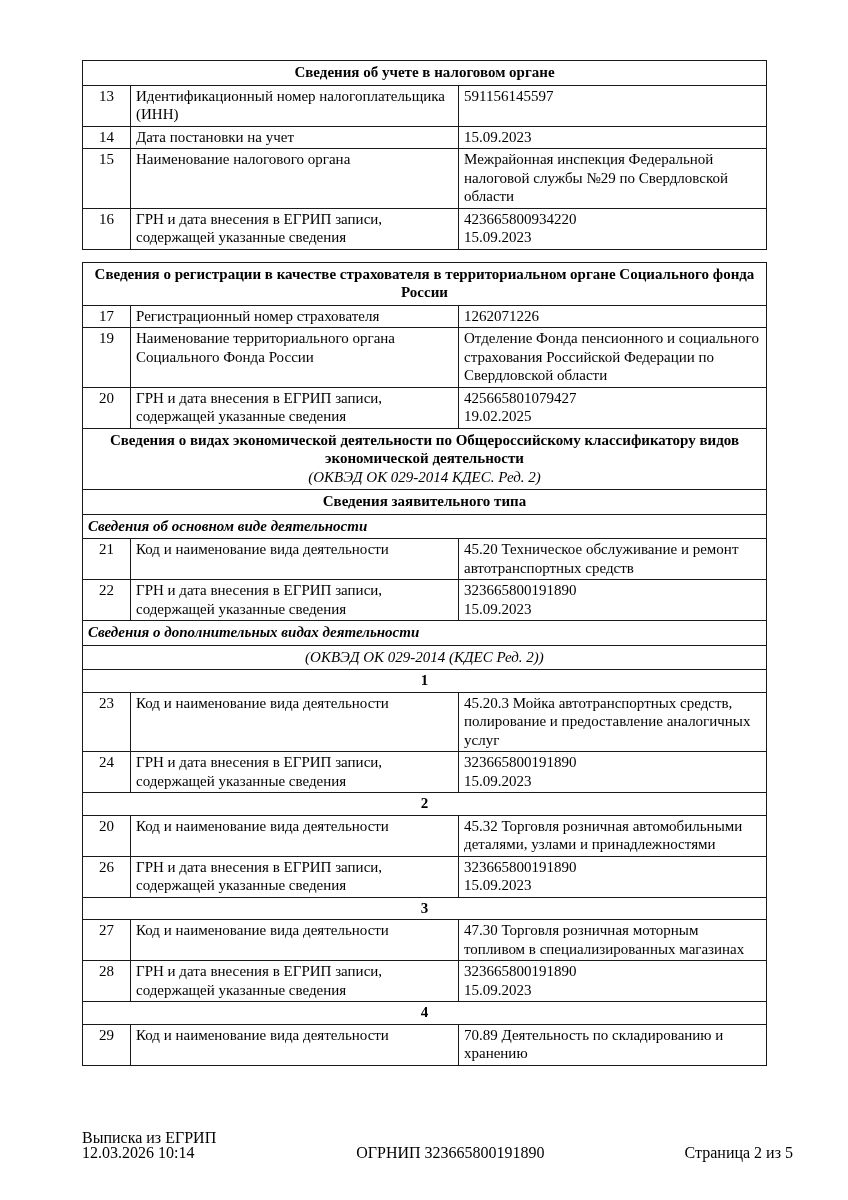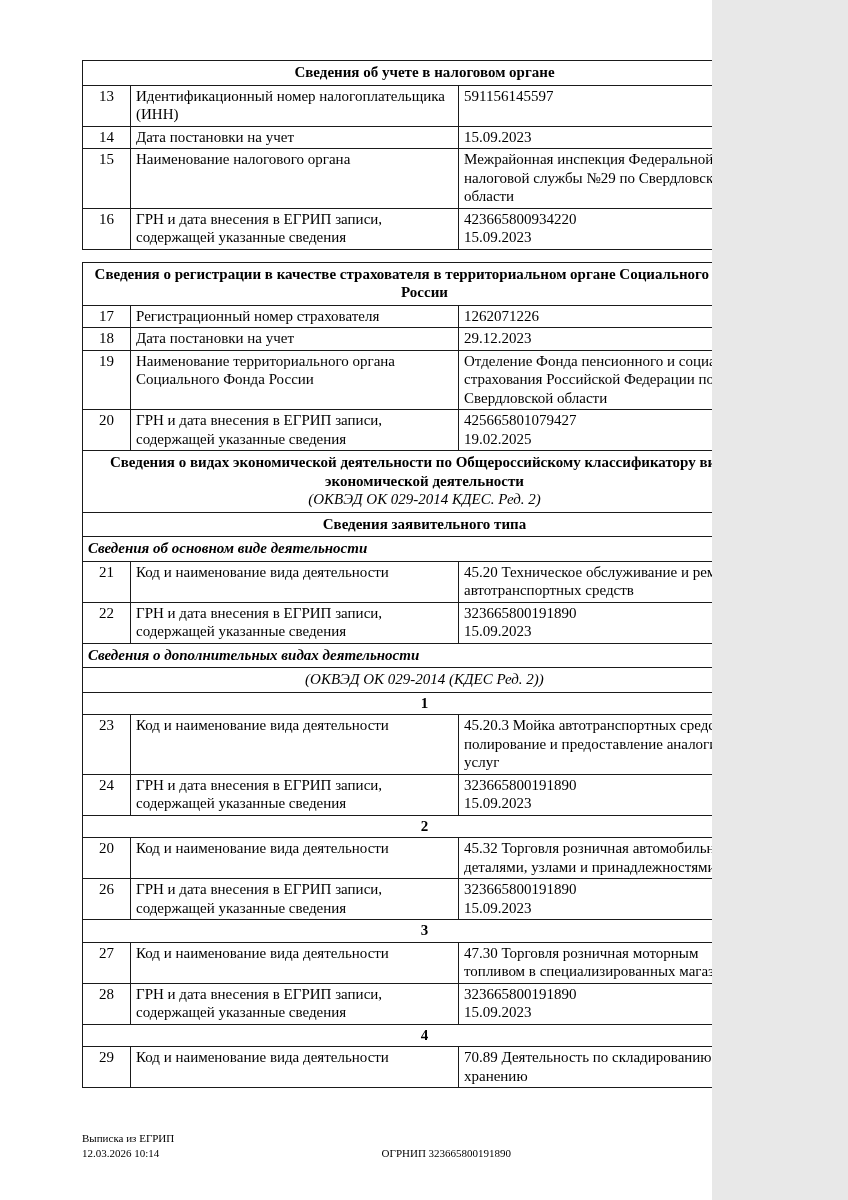--- a/index.html
+++ b/index.html
@@ -1,18 +1,18 @@
 <!DOCTYPE html>
 <html><head>
 <meta charset="utf-8">
 <style>
   html,body{margin:0;padding:0;background:#e8e8e8;}
   .page{
     position:relative;
-    width:712px;height:1200px;
+    width:848px;height:1200px;
     background:#ffffff;
     font-family:"Liberation Serif","DejaVu Serif",serif;
     color:#000;
     overflow:hidden;
   }
   .doc{position:absolute;left:82px;top:60px;width:685px;}
   table.tbl{
     border-collapse:collapse;
     width:100%;
     table-layout:fixed;
@@ -30,21 +30,21 @@
   td.sec{text-align:center;font-weight:bold;padding-top:2px;padding-bottom:3px;}
   td.sec .sub{font-weight:normal;font-style:italic;}
   td.sec-it{text-align:left;font-weight:bold;font-style:italic;padding-top:2px;padding-bottom:3px;}
   td.sec-sub{text-align:center;font-style:italic;padding-top:2px;padding-bottom:3px;}
   td.idx{text-align:center;font-weight:bold;}
   td.value{white-space:pre-line;}
   .gap{height:12px;}
   .footer{
     position:absolute;left:82px;top:1131px;width:711px;
     display:flex;justify-content:space-between;align-items:flex-end;
-    font-size:11px;line-height:14.5px;
+    font-size:16px;line-height:14.5px;
   }
   .f-center,.f-right{white-space:nowrap;}
 </style>
 </head>
 <body>
 
 <div class="page">
   <div class="doc">
 
     <table class="tbl">
@@ -92,25 +92,20 @@
       <tbody>
           <tr>
         <td colspan="3" class="sec">Сведения о регистрации в качестве страхователя в территориальном органе Социального фонда России</td>
       </tr>
       <tr>
         <td class="num">17</td>
         <td class="label">Регистрационный номер страхователя</td>
         <td class="value">1262071226</td>
       </tr>
       <tr>
-        <td class="num">18</td>
-        <td class="label">Дата постановки на учет</td>
-        <td class="value">29.12.2023</td>
-      </tr>
-      <tr>
         <td class="num">19</td>
         <td class="label">Наименование территориального органа Социального Фонда России</td>
         <td class="value">Отделение Фонда пенсионного и социального страхования Российской Федерации по Свердловской области</td>
       </tr>
       <tr>
         <td class="num">20</td>
         <td class="label">ГРН и дата внесения в ЕГРИП  записи, содержащей указанные сведения</td>
         <td class="value">425665801079427
 19.02.2025</td>
       </tr>

